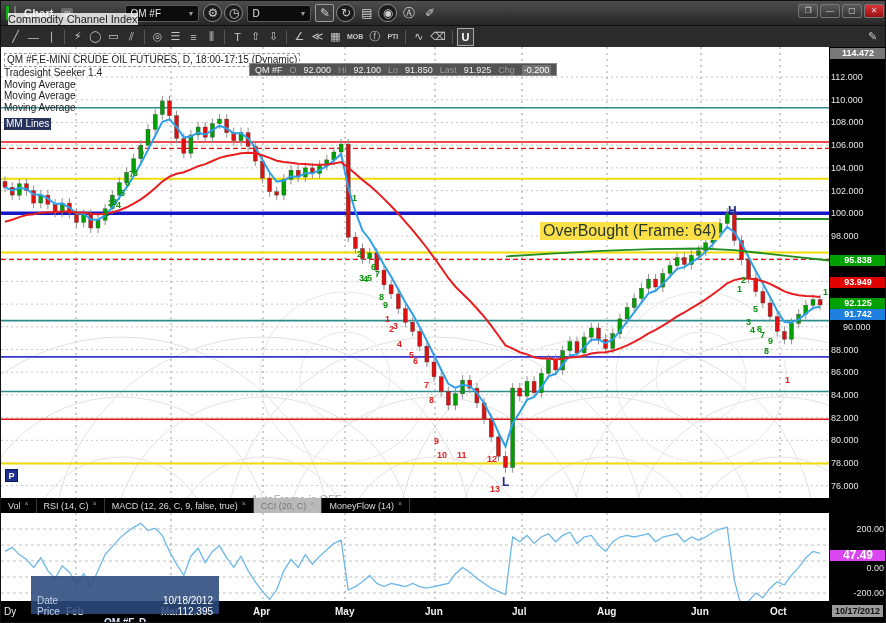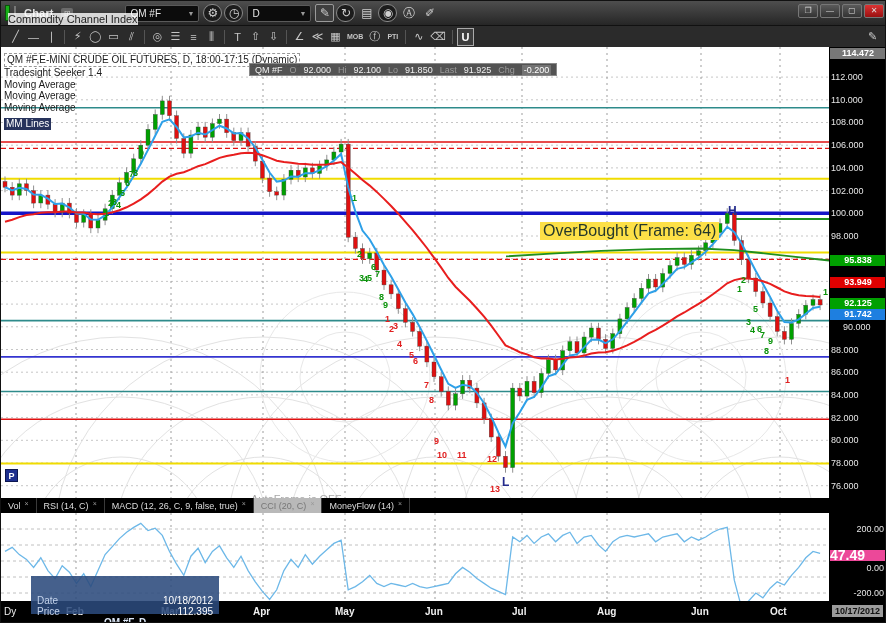--- a/index.html
+++ b/index.html
@@ -68,22 +68,22 @@
   .tab { height:15px; padding:0 7px; font-size:9px; color:#ddd; background:#000; border-right:1px solid #3a3a3a;
     display:flex; align-items:center; gap:4px; white-space:nowrap; }
   .tab.active { background:#b9b9b9; color:#777; }
   .tab .x { font-size:7px; color:#999; position:relative; top:-2px; }
 
   
   #cci-plot { position:absolute; left:0; top:512px; width:828px; height:88px; background:#fff; overflow:hidden; }
   #cci-label { position:absolute; left:7px; top:12px; font-size:11px; color:#222; background:rgba(255,255,255,.8); }
   #cci-axis { position:absolute; left:828px; top:512px; width:58px; height:88px; background:#000; }
   .ctick { position:absolute; right:3px; color:#e6e6e6; font-size:9px; }
-  #cci-badge { position:absolute; left:1px; top:37px; width:56px; height:11px; background:#ec4899; color:#fff;
-    font-size:14px; font-weight:bold; text-align:left; line-height:11px; }
+  #cci-badge { position:absolute; left:1px; top:37px; width:56px; height:11px; background:#d946ef; color:#fff;
+    font-size:12px; font-weight:bold; text-align:center; line-height:11px; }
 
   
   #time-axis { position:absolute; left:0; top:600px; width:886px; height:23px; background:#000; }
   #dy-label { position:absolute; left:3px; top:5px; color:#eee; font-size:10px; }
   .month { position:absolute; top:5px; color:#f0f0f0; font-size:10px; font-weight:bold; }
   #date-badge { position:absolute; right:4px; top:4px; background:#9b9b9b; color:#111; font-size:9px;
     font-weight:bold; padding:1px 3px; }
 
   
   #tooltip { position:absolute; left:30px; top:575px; width:188px; height:28px; background:rgba(43,74,124,.88);

